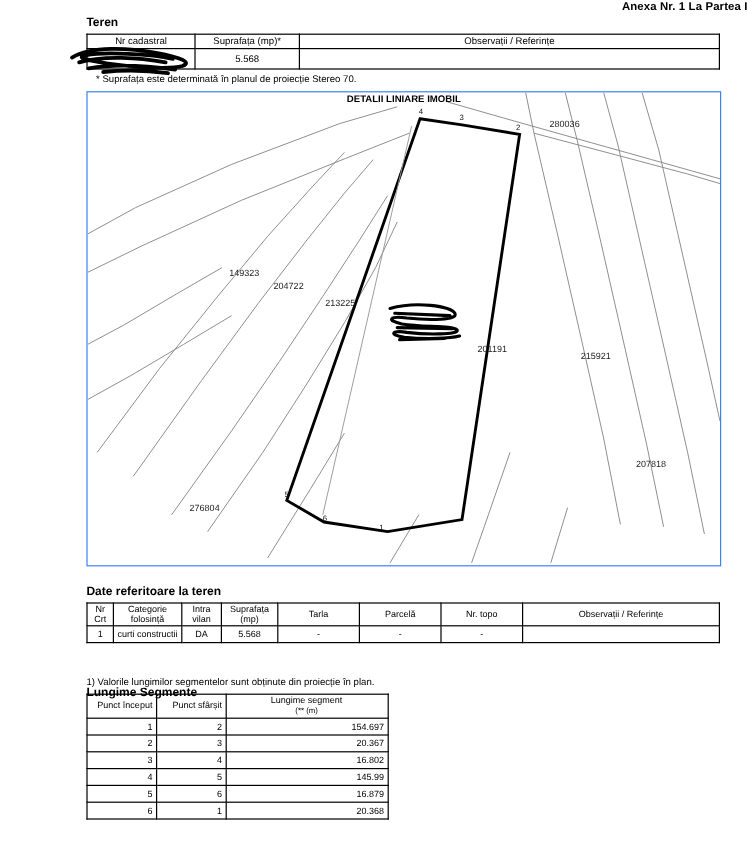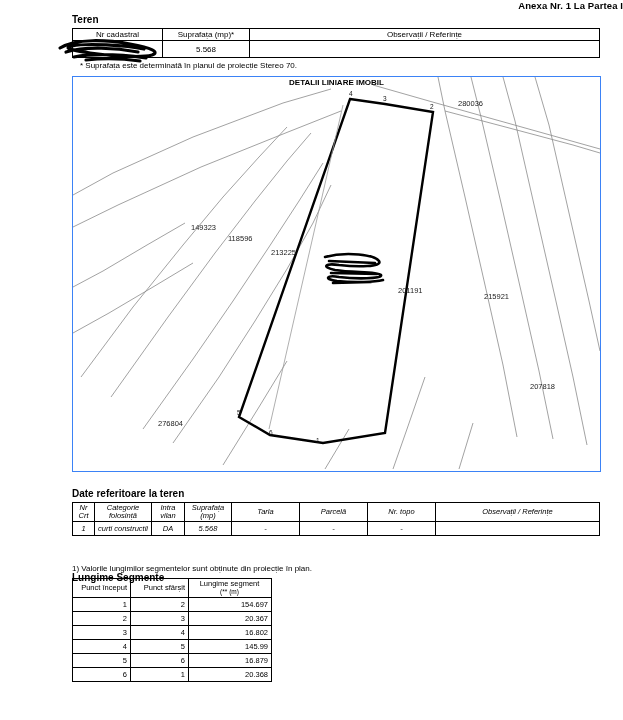--- a/index.html
+++ b/index.html
@@ -106,21 +106,20 @@
   #date-ref-label {
     position: absolute;
     left: 72px;
     top: 488px;
   }
   #tbl-date {
     left: 72px;
     top: 502px;
     width: 528px;
     font-size: 7.5px;
-    font-style: italic;
   }
   #tbl-date th { text-align: center; line-height: 1.05; }
   #tbl-date td { text-align: center; height: 11px; }
   #tbl-date .w-crt { width: 17px; }
   #tbl-date .w-cat { width: 52px; }
   #tbl-date .w-intra { width: 28px; }
   #tbl-date .w-supr { width: 42px; }
   #tbl-date .w-tarla { width: 63px; }
   #tbl-date .w-parc { width: 63px; }
   #tbl-date .w-topo { width: 63px; }
@@ -134,21 +133,21 @@
   #lung-note {
     position: absolute;
     left: 72px;
     top: 564px;
     font-size: 8px;
     text-align: center;
   }
   #tbl-seg {
     left: 72px;
     top: 578px;
-    width: 200px;
+    width: 252px;
     font-size: 7.5px;
   }
   #tbl-seg th { text-align: right; line-height: 1.05; padding-right: 3px; }
   #tbl-seg td { text-align: right; padding-right: 3px; height: 11px; }
   #tbl-seg .w-a { width: 52px; }
   #tbl-seg .w-b { width: 52px; }
   .sub { font-size: 6.5px; }
 </style>
 </head>
 <body>
@@ -212,21 +211,21 @@
       <polyline points="270,28 196,352" fill="none" stroke="#9a9a9a" stroke-width="0.8"></polyline>
     </svg>
 
     <svg class="scribble" style="left:240px; top:172px;" width="80" height="40" viewBox="0 0 80 40">
       <path d="M12,8 C34,2 62,6 66,12 C70,18 44,18 26,16 C12,14 8,18 22,21 C40,24 64,22 68,26
                C70,30 42,30 26,28 C14,26 10,30 24,32 C42,34 62,33 70,31
                M16,12 L62,14 M18,24 L64,25 M20,34 L58,33" stroke="#000" stroke-width="2.6" fill="none" stroke-linecap="round"></path>
     </svg>
 
     <div class="parcel-num" style="left:118px; top:146px;">149323</div>
-    <div class="parcel-num" style="left:155px; top:157px;">118596</div>
+    <div class="parcel-num" style="left:155px; top:157px;">204722</div>
     <div class="parcel-num" style="left:198px; top:171px;">213225</div>
     <div class="parcel-num" style="left:385px; top:22px;">280036</div>
     <div class="parcel-num" style="left:325px; top:209px;">201191</div>
     <div class="parcel-num" style="left:411px; top:215px;">215921</div>
     <div class="parcel-num" style="left:457px; top:305px;">207818</div>
     <div class="parcel-num" style="left:85px; top:342px;">276804</div>
 
     <div class="vertex-num" style="left:276px; top:13px;">4</div>
     <div class="vertex-num" style="left:310px; top:18px;">3</div>
     <div class="vertex-num" style="left:357px; top:26px;">2</div>

